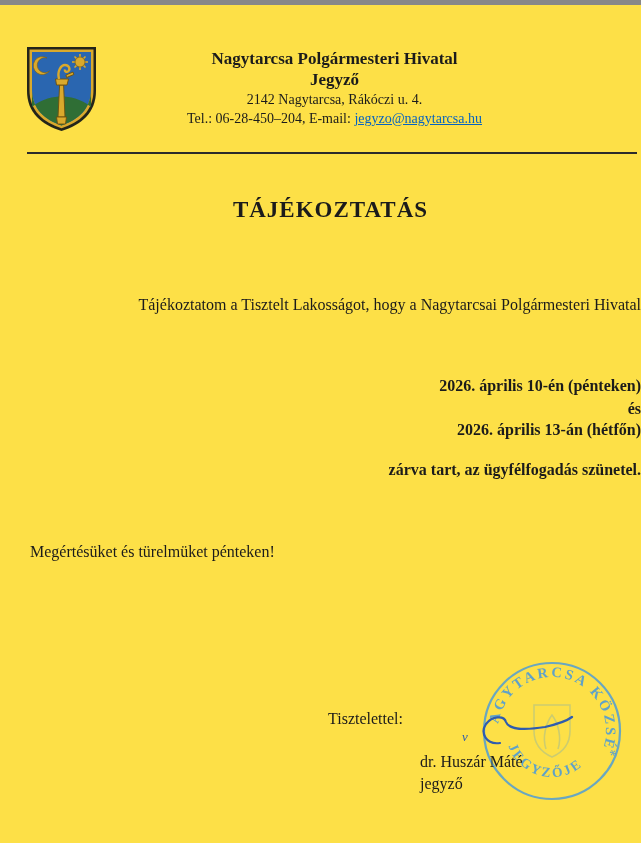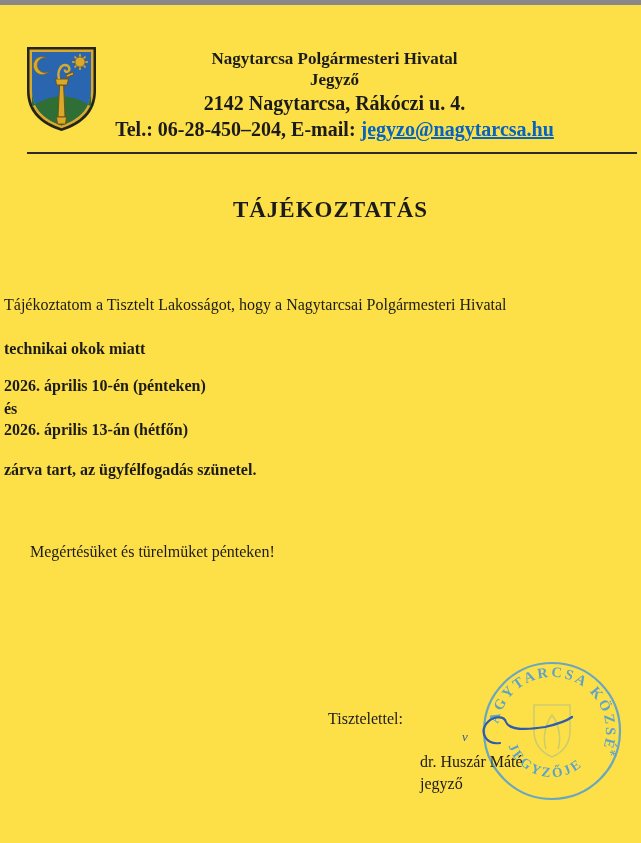--- a/index.html
+++ b/index.html
@@ -13,34 +13,34 @@
     overflow:hidden;
   }
   
   .logo{position:absolute;left:25px;top:40px;width:73px;height:88px;}
   .header-text{
     position:absolute;left:28px;right:0;top:44px;
     text-align:center;line-height:1.18;
   }
   .org-name{font-weight:bold;font-size:17px;}
   .org-role{font-weight:bold;font-size:17px;margin-top:1px;}
-  .addr-line{font-size:20px;margin-top:2px;font-weight:bold;}
+  .addr-line{font-size:14px;margin-top:2px;}
   .email-link{color:#0563c1;text-decoration:underline;cursor:pointer;}
   .divider{
     position:absolute;left:27px;right:4px;top:147px;height:2px;
     background:#2b2b2b;
   }
   
   .doc-title{
     position:absolute;left:20px;right:0;top:192px;
     text-align:center;font-weight:bold;font-size:23px;letter-spacing:1px;
   }
   .center-line{
     position:absolute;left:4px;right:0;
-    text-align:left;font-size:16px;line-height:1.25;
+    text-align:right;font-size:16px;line-height:1.25;
   }
   .bold{font-weight:bold;}
   .pos-intro{top:290px;}
   .pos-reason{top:334px;}
   .pos-date1{top:371px;}
   .pos-conj{top:394px;font-family:Liberation Serif, serif;}
   .pos-date2{top:415px;}
   .pos-closure{top:455px;}
   .left-line{
     position:absolute;left:30px;
@@ -95,21 +95,20 @@
     <div class="org-role">Jegyző</div>
     <div class="addr-line">2142 Nagytarcsa, Rákóczi u. 4.</div>
     <div class="addr-line"><span>Tel.: 06-28-450–204, E-mail: </span><a class="email-link">jegyzo@nagytarcsa.hu</a></div>
   </div>
 
   <div class="divider"></div>
 
   <div class="doc-title">TÁJÉKOZTATÁS</div>
 
   <div class="center-line pos-intro">Tájékoztatom a Tisztelt Lakosságot, hogy a Nagytarcsai Polgármesteri Hivatal</div>
-  <div class="center-line pos-reason bold">technikai okok miatt</div>
   <div class="center-line pos-date1 bold">2026. április 10-én (pénteken)</div>
   <div class="center-line pos-conj bold">és</div>
   <div class="center-line pos-date2 bold">2026. április 13-án (hétfőn)</div>
   <div class="center-line pos-closure bold">zárva tart, az ügyfélfogadás szünetel.</div>
 
   <div class="left-line pos-thanks">Megértésüket és türelmüket pénteken!</div>
 
   <div class="salutation">Tisztelettel:</div>
 
   <svg class="stamp-wrap" viewBox="0 0 200 170" aria-hidden="true">

